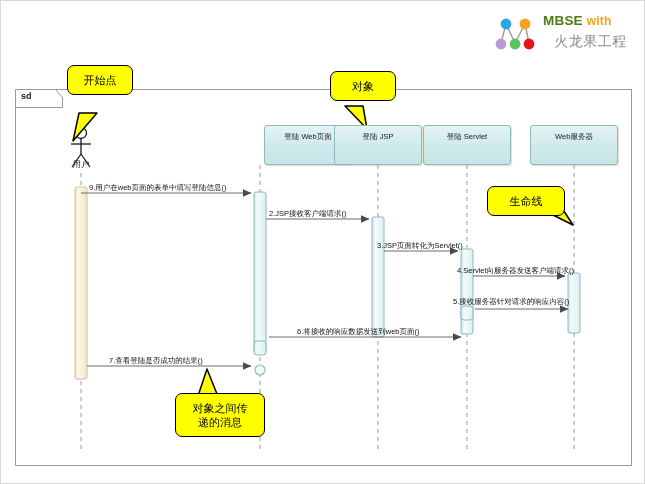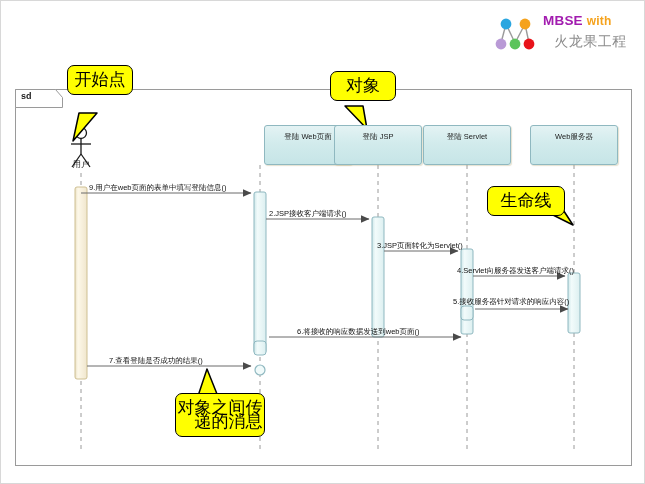--- a/index.html
+++ b/index.html
@@ -45,21 +45,21 @@
     height: 44px;
   }
   .brand-line1 {
     font-size: 13.5px;
     font-weight: bold;
     color: #5a5a5a;
     letter-spacing: 0.2px;
     white-space: nowrap;
     line-height: 19px;
   }
-  .brand-mbse { color: #a21caf; }
+  .brand-mbse { color: #4d7c0f; }
   .brand-with { color: #f5a21c; font-weight: bold; font-size: 12px; }
   .brand-line2 {
     font-size: 14px;
     color: #8c8c8c;
     white-space: nowrap;
     line-height: 20px;
     letter-spacing: 0.5px;
     text-align: center;
   }
 
@@ -148,24 +148,24 @@
     background: #ffff00;
     border: 1.5px solid #000000;
     border-radius: 7px;
     box-sizing: border-box;
     display: flex;
     align-items: center;
     justify-content: center;
     z-index: 5;
   }
   .callout-text {
-    font-size: 17px;
+    font-size: 11px;
     color: #000000;
     font-weight: normal;
-    text-align: right;
+    text-align: center;
     line-height: 14px;
     white-space: pre-line;
     font-family: "Liberation Sans", sans-serif;
   }
   .callout-tail {
     position: absolute;
     z-index: 4;
   }
 </style>
 </head>

